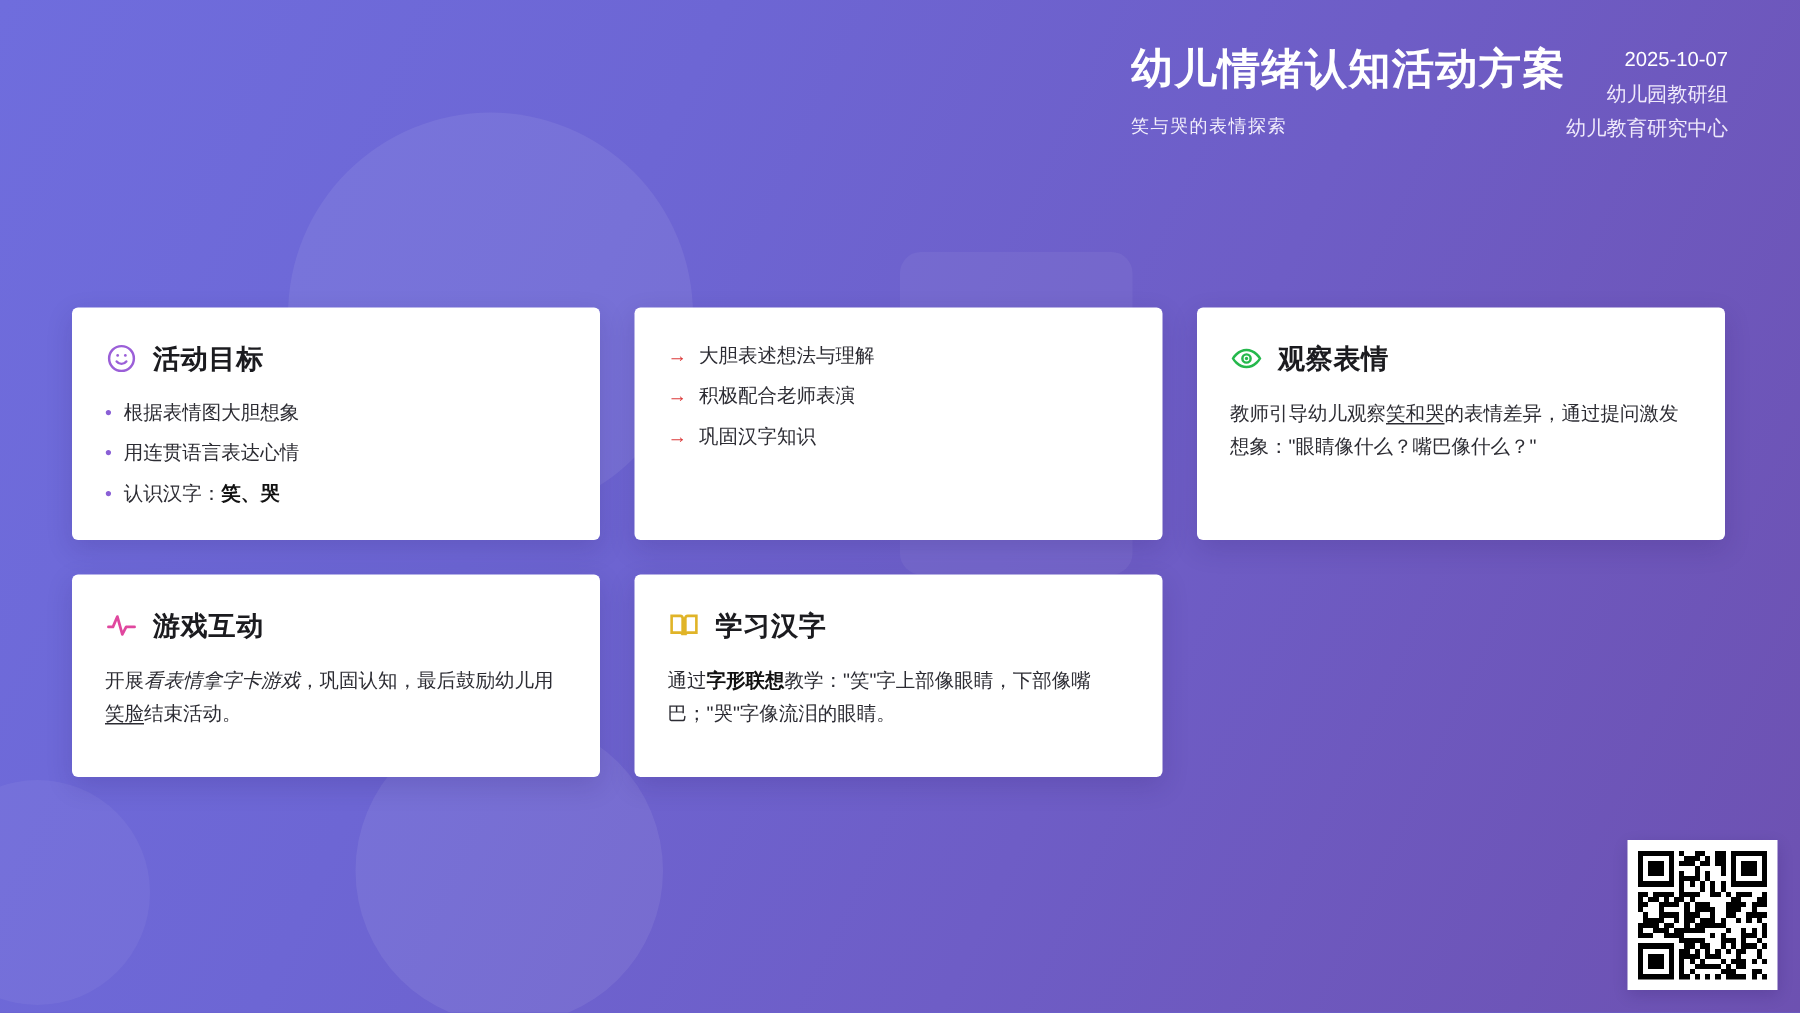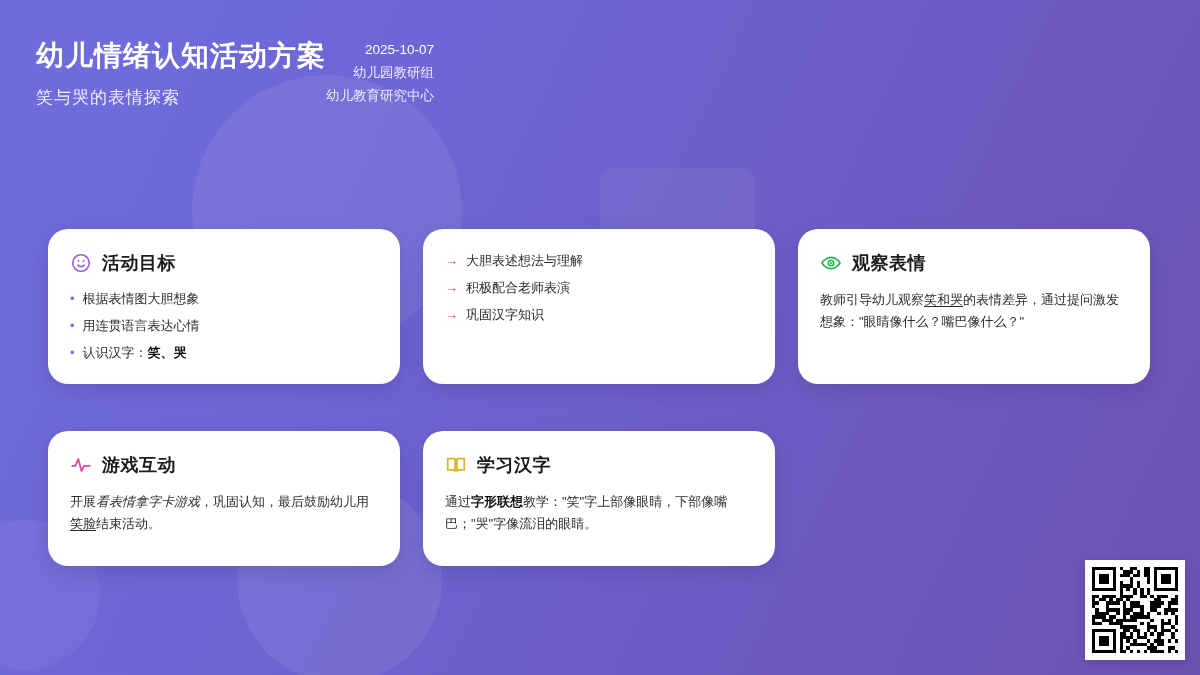--- a/index.html
+++ b/index.html
@@ -20,46 +20,45 @@
   .deco-b { width:205px; height:205px; left:237px; top:478px; }
   .deco-c { width:150px; height:150px; left:-50px; top:520px; background:rgba(255,255,255,0.05); }
   .deco-rect {
     position:absolute; left:600px; top:168px; width:155px; height:215px;
     background:rgba(255,255,255,0.055); border-radius:14px; pointer-events:none;
   }
 
   
   .header {
     position:absolute; left:0; right:0; top:0; height:150px;
-    padding: 38px 48px 0 36px;
-    display:flex; justify-content:flex-start; align-items:flex-start;
+    padding: 28px 48px 0 36px;
+    display:flex; justify-content:flex-end; align-items:flex-start;
   }
   .h-left { color:#fff; }
   .title {
     font-size:28px; font-weight:700; letter-spacing:1px; line-height:1.3;
     color:#ffffff;
   }
   .subtitle {
-    margin-top:12px; font-size:17px; font-weight:400; letter-spacing:1px;
+    margin-top:12px; font-size:12px; font-weight:400; letter-spacing:1px;
     color:#f2eefc;
   }
   .h-right { text-align:right; color:#efe9fb; font-size:13.5px; line-height:1.72; }
   .h-right .meta-date { color:#ffffff; }
 
   
   .grid {
     position:absolute; left:48px; top:205px; width:1104px;
     display:grid; grid-template-columns: repeat(3, 352px);
     gap: 23px 23px;
   }
   .card {
-    background:#ffffff; border-radius:20px;
+    background:#ffffff; border-radius:4px;
     box-shadow: 0 6px 18px rgba(40,20,90,0.16);
     padding:22px 22px 20px 22px;
-    margin-top:24px;
   }
   .card.row1 { min-height:155px; }
   .card.row2 { min-height:135px; }
   .card-head { display:flex; align-items:center; gap:10px; margin-bottom:14px; }
   .card-head .ico { width:22px; height:22px; flex:0 0 22px; display:block; }
   .card-title { font-size:18px; font-weight:600; color:#1b1b1f; letter-spacing:.5px; }
 
   ul.bul, ol.num, ul.arw { list-style:none; }
   ul.bul li, ol.num li, ul.arw li {
     font-size:13px; color:#2c2c33; line-height:1.55;

